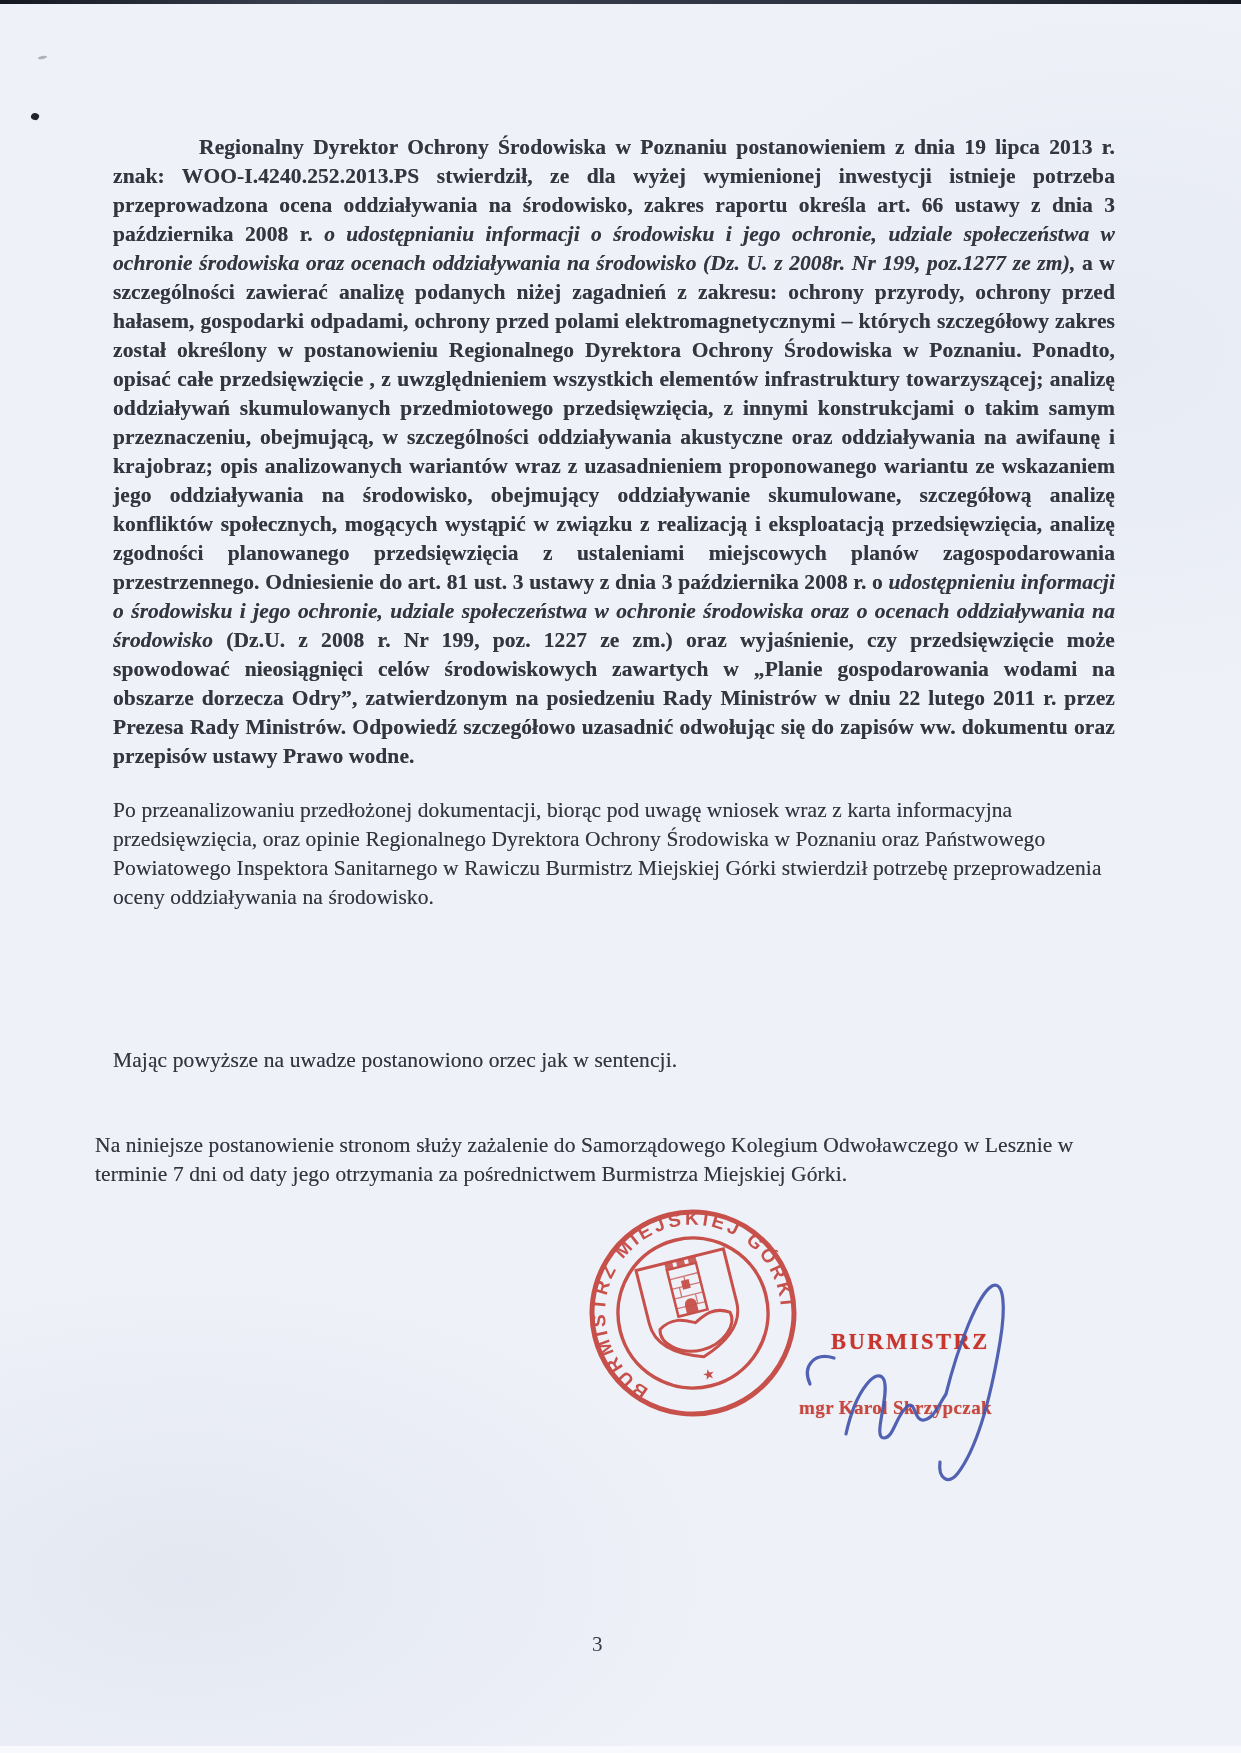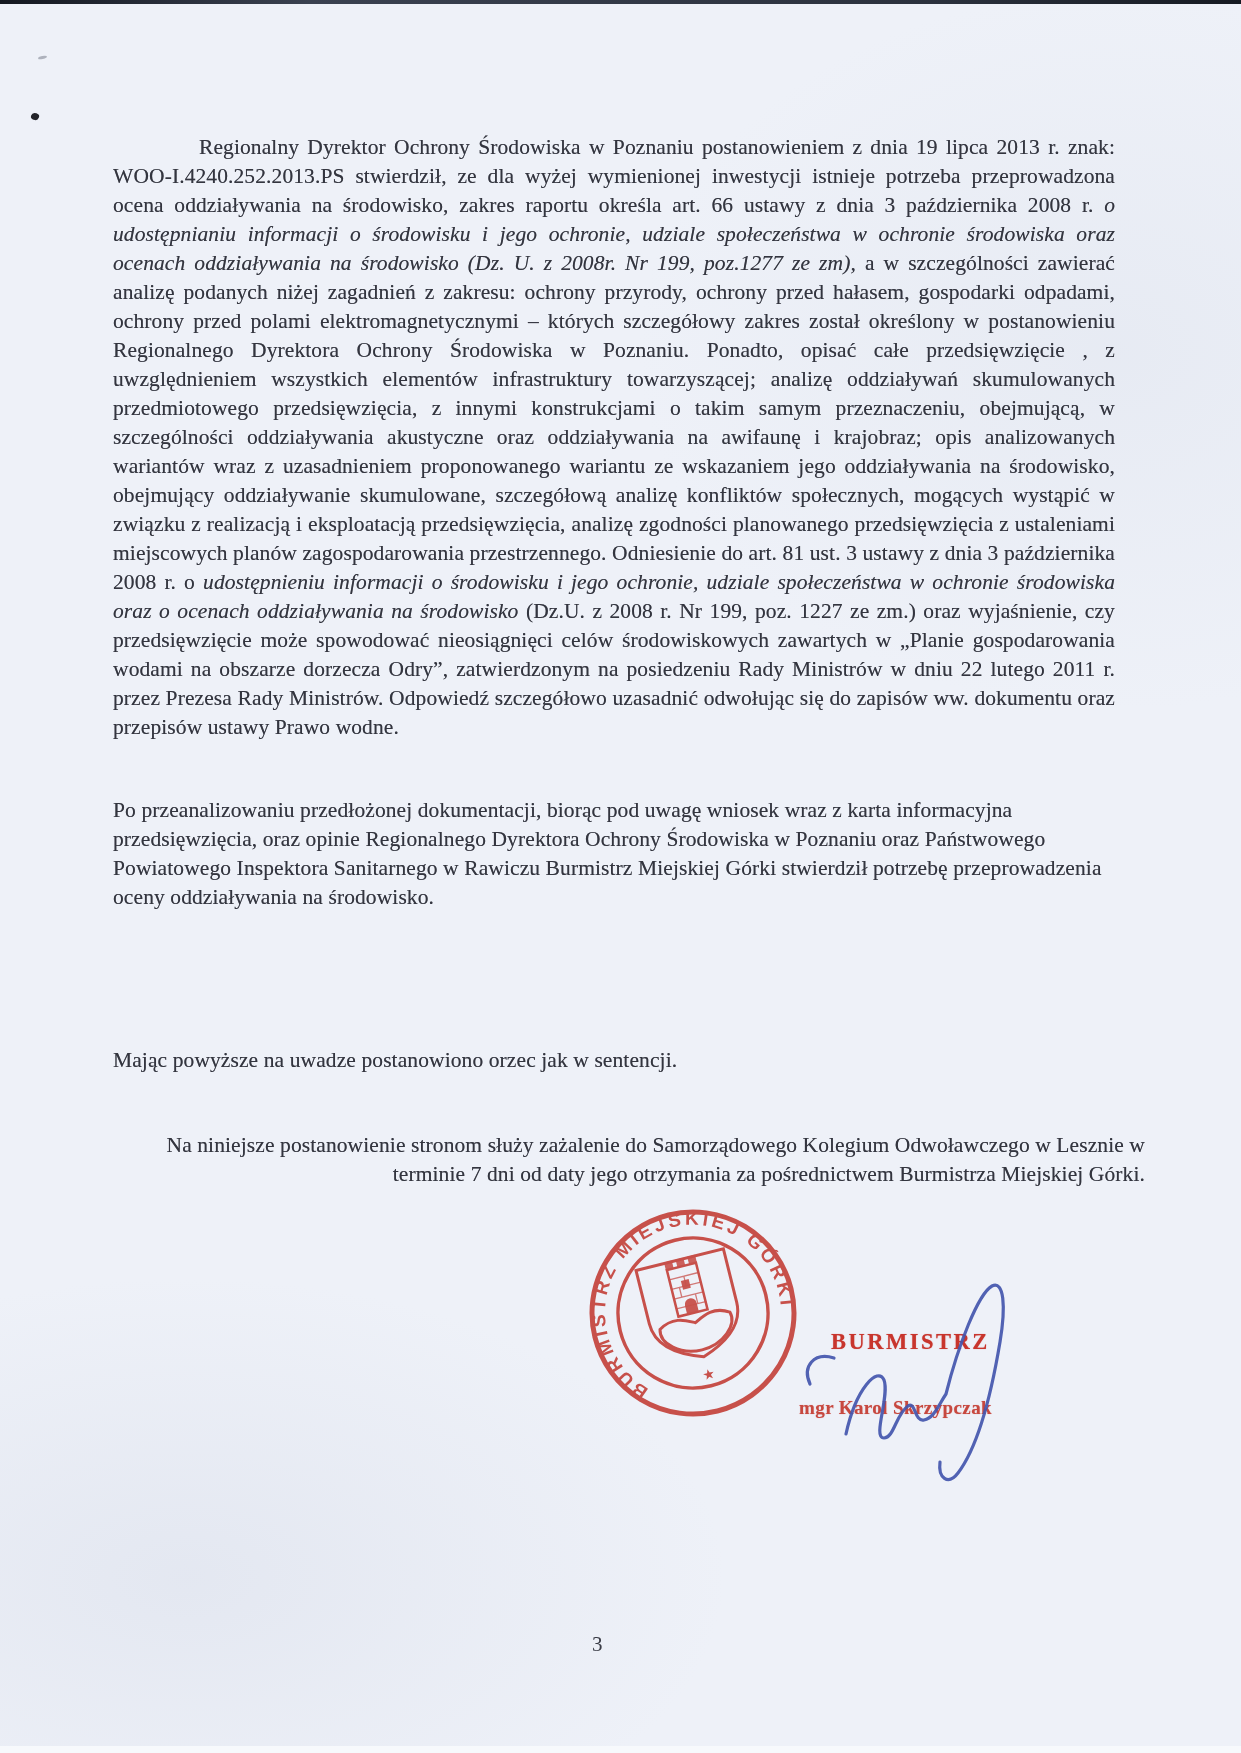--- a/index.html
+++ b/index.html
@@ -37,24 +37,24 @@
     transform:rotate(-12deg);
   }
   .para{
     position:absolute;left:113px;width:1002px;
     font-size:21.5px;line-height:29px;
     letter-spacing:.1px;
     color:#33353f;
     text-shadow:0 0 .4px rgba(51,53,63,.55);
   }
   .para .it{font-style:italic;}
-  .para1{top:133px;text-align:justify;text-indent:86px;}
+  .para1{top:133px;text-align:justify;text-indent:86px;font-weight:bold;}
   .para2{top:796px;text-align:left;}
   .para3{top:1046px;}
-  .para4{top:1131px;left:95px;width:1050px;text-align:right;}
+  .para4{top:1131px;left:95px;width:1050px;text-align:left;}
   .stamp-svg{position:absolute;left:578px;top:1198px;opacity:.88;}
   .sig-title{
     position:absolute;left:831px;top:1329px;
     font-size:22.5px;font-weight:bold;letter-spacing:2.5px;
     color:#c8352d;text-shadow:0 0 1px rgba(200,53,45,.6);
   }
   .sig-name{
     position:absolute;left:799px;top:1397px;
     font-size:19px;font-weight:bold;letter-spacing:.4px;
     color:#c43a30;text-shadow:0 0 1px rgba(196,58,48,.5);

